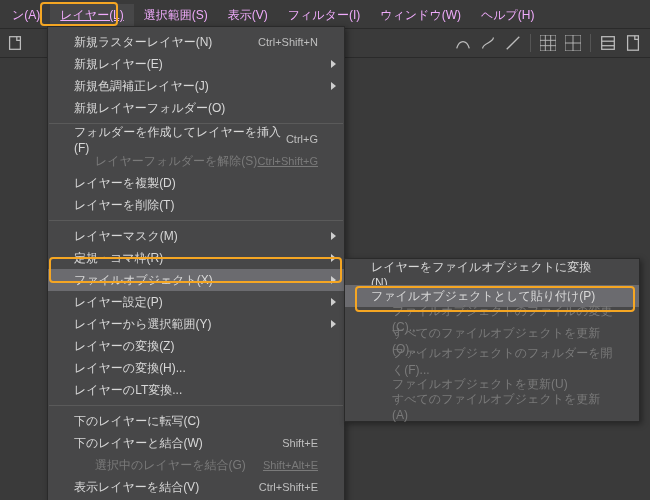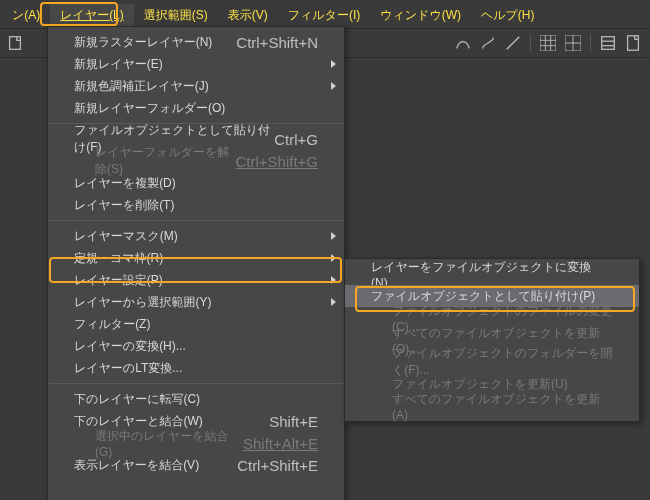--- a/index.html
+++ b/index.html
@@ -17,21 +17,21 @@
     position: absolute;
     top: 4px; left: 0; right: 0;
     height: 22px;
     display: flex;
     align-items: stretch;
     padding-left: 2px;
     background: #3a3a3a;
   }
   .menubar-item {
     padding: 3px 10px;
-    color: #fde047;
+    color: #f0abfc;
     cursor: default;
   }
   .menubar-item.active {
     background: #474748;
     text-decoration: underline;
   }
   .highlight-box {
     border: 2px solid #f5a623;
     border-radius: 4px;
     position: absolute;
@@ -75,21 +75,21 @@
     height: 22px;
     display: flex;
     align-items: center;
     padding: 0 26px 0 26px;
     color: #d8d8d8;
     position: relative;
   }
   .menu-item.hovered { background: #6b6b6f; }
   .menu-item.disabled { color: #7a7a7a; margin-left: 21px; }
   .menu-item .label { flex: 1; }
-  .menu-item .shortcut { color: #bfbfbf; font-size: 15px; }
+  .menu-item .shortcut { color: #bfbfbf; font-size: 11px; }
   .menu-item.disabled .shortcut { color: #7a7a7a; text-decoration: underline; }
   .menu-item .arrow {
     position: absolute; right: 8px; top: 50%; transform: translateY(-50%);
     width: 0; height: 0;
     border-top: 4px solid transparent;
     border-bottom: 4px solid transparent;
     border-left: 5px solid #cfcfcf;
   }
   .menu-sep { height: 1px; background: #5a5a5a; margin: 4px 1px; }
 
@@ -187,21 +187,21 @@
     </div>
     <div class="menu-item">
       <span class="label">新規色調補正レイヤー(J)</span>
       <span class="arrow"></span>
     </div>
     <div class="menu-item">
       <span class="label">新規レイヤーフォルダー(O)</span>
     </div>
     <div class="menu-sep"></div>
     <div class="menu-item">
-      <span class="label">ファイルオブジェクトとして貼り付け(F)</span>
+      <span class="label">フォルダーを作成してレイヤーを挿入(F)</span>
       <span class="shortcut">Ctrl+G</span>
     </div>
     <div class="menu-item disabled">
       <span class="label">レイヤーフォルダーを解除(S)</span>
       <span class="shortcut">Ctrl+Shift+G</span>
     </div>
     <div class="menu-item">
       <span class="label">レイヤーを複製(D)</span>
     </div>
     <div class="menu-item">
@@ -209,30 +209,34 @@
     </div>
     <div class="menu-sep"></div>
     <div class="menu-item">
       <span class="label">レイヤーマスク(M)</span>
       <span class="arrow"></span>
     </div>
     <div class="menu-item">
       <span class="label">定規・コマ枠(R)</span>
       <span class="arrow"></span>
     </div>
+    <div class="menu-item hovered">
+      <span class="label">ファイルオブジェクト(X)</span>
+      <span class="arrow"></span>
+    </div>
     <div class="menu-item">
       <span class="label">レイヤー設定(P)</span>
       <span class="arrow"></span>
     </div>
     <div class="menu-item">
       <span class="label">レイヤーから選択範囲(Y)</span>
       <span class="arrow"></span>
     </div>
     <div class="menu-item">
-      <span class="label">フィルター(Z)</span>
+      <span class="label">レイヤーの変換(Z)</span>
     </div>
     <div class="menu-item">
       <span class="label">レイヤーの変換(H)...</span>
     </div>
     <div class="menu-item">
       <span class="label">レイヤーのLT変換...</span>
     </div>
     <div class="menu-sep"></div>
     <div class="menu-item">
       <span class="label">下のレイヤーに転写(C)</span>

